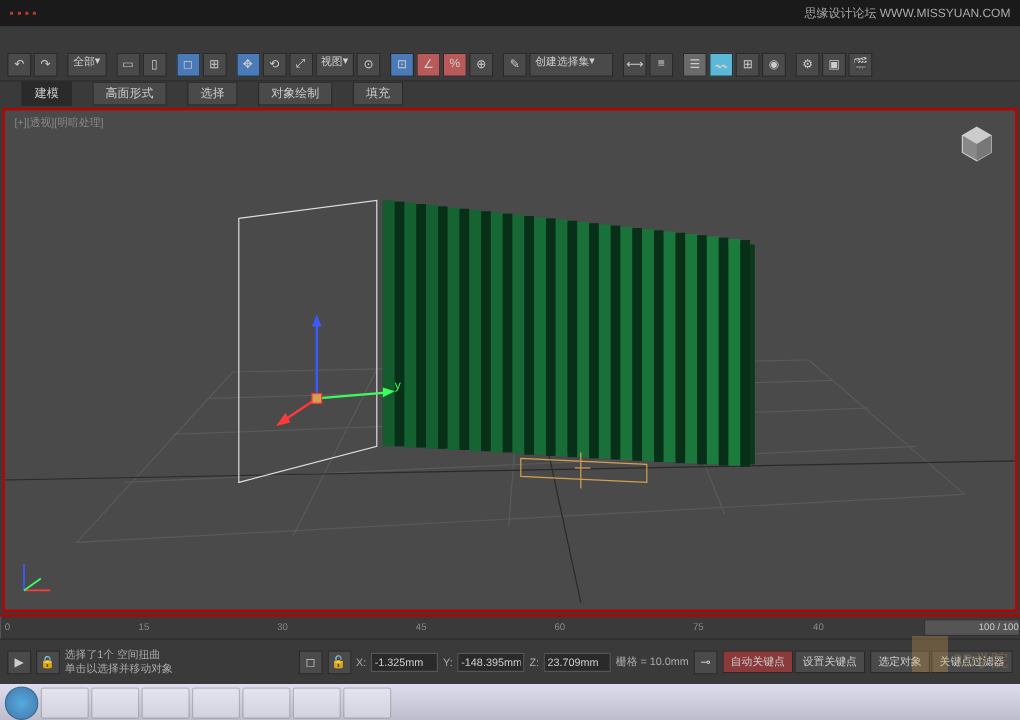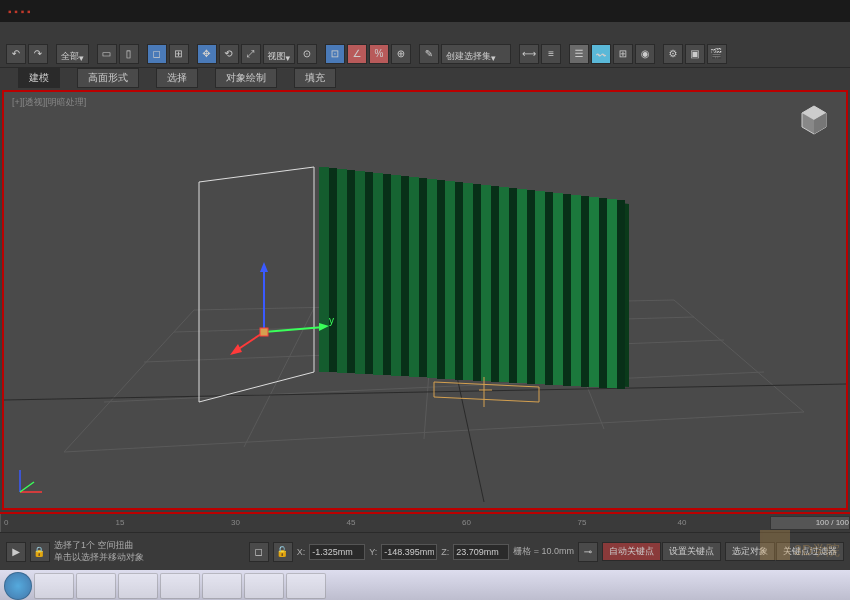--- a/index.html
+++ b/index.html
@@ -8,21 +8,21 @@
 .titlebar .left{color:#c0392b;font-size:10px}
 .titlebar .right{color:#aaa}
 .menubar{height:18px;background:#3a3a3a}
 .toolbar{height:28px;background:#3a3a3a;display:flex;align-items:center;gap:2px;padding:2px 6px;border-bottom:1px solid #2a2a2a}
 .tool-btn{width:20px;height:20px;background:#4a4a4a;border:1px solid #2a2a2a;display:flex;align-items:center;justify-content:center;font-size:10px;color:#ccc;cursor:pointer}
 .tool-btn.blue{background:#4a7ab8}
 .tool-btn.cyan{background:#5ab8d8}
 .tool-btn.red{background:#b85a5a}
 .tool-btn.highlight{background:#6a6a6a}
 .tool-sep{width:4px}
-.tool-drop{height:20px;background:#4a4a4a;border:1px solid #2a2a2a;color:#ccc;font-size:9px;padding:0 4px;display:flex;align-items:flex-end}
+.tool-drop{height:20px;background:#4a4a4a;border:1px solid #2a2a2a;color:#ccc;font-size:9px;padding:0 4px;display:flex;align-items:flex-start}
 .tabbar{height:20px;background:#3a3a3a;display:flex;gap:17px;padding:0 18px}
 .tab{padding:2px 10px;background:#4a4a4a;color:#ccc;font-size:10px;border:1px solid #2a2a2a;cursor:pointer}
 .tab.active{background:#2a2a2a}
 .viewport-wrap{position:relative;height:420px;border:2px solid #b00;background:#4a4a4a;margin:2px}
 .viewport-label{position:absolute;top:4px;left:8px;color:#888;font-size:9px;z-index:10}
 .viewcube{position:absolute;top:10px;right:14px;width:36px;height:36px;z-index:10}
 .viewport{width:100%;height:100%;position:relative;overflow:hidden}
 .axis-ind{position:absolute;bottom:8px;left:8px;width:40px;height:40px;z-index:10}
 .timeline{height:20px;background:#3a3a3a;border-top:2px solid #b00;position:relative;display:flex;align-items:center}
 .time-ticks{flex:1;height:100%;background:linear-gradient(90deg,#555 0,#555 1px,transparent 1px,transparent 20px);position:relative;color:#888;font-size:8px}
@@ -37,20 +37,23 @@
 .watermark{position:absolute;bottom:40px;right:10px;opacity:0.3;display:flex;align-items:flex-end;gap:4px}
 .wm-box{width:30px;height:30px;background:#d4a050}
 .wm-text{color:#d4a050;font-size:14px}
 svg{display:block}
 </style>
 </head>
 <body>
 
 <div class="titlebar">
   <span class="left">▪ ▪ ▪ ▪</span>
+  <span class="right">
+    <span>思缘设计论坛</span>&nbsp;<span>WWW.MISSYUAN.COM</span>
+  </span>
 </div>
 
 <div class="menubar"></div>
 
 <div class="toolbar">
   <div class="tool-btn">↶</div>
   <div class="tool-btn">↷</div>
   <div class="tool-sep"></div>
   <div class="tool-drop"><span>全部</span> ▾</div>
   <div class="tool-sep"></div>

